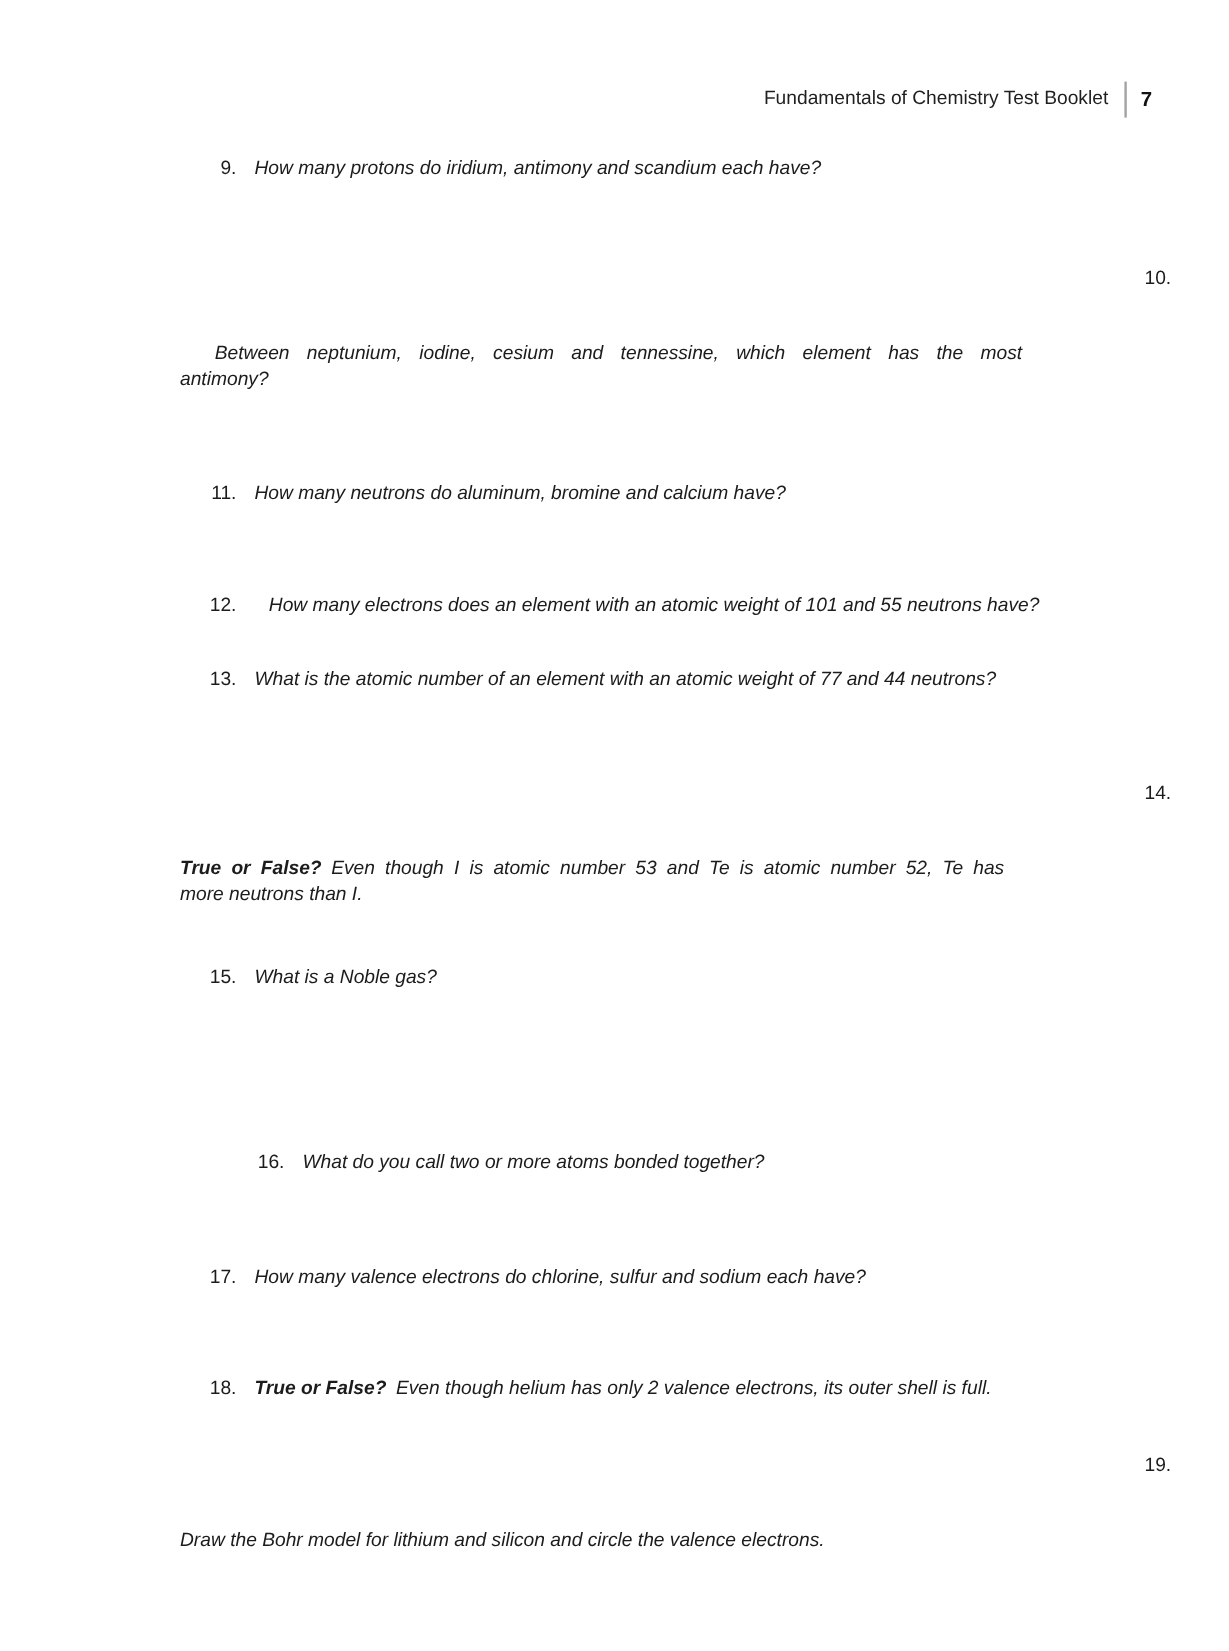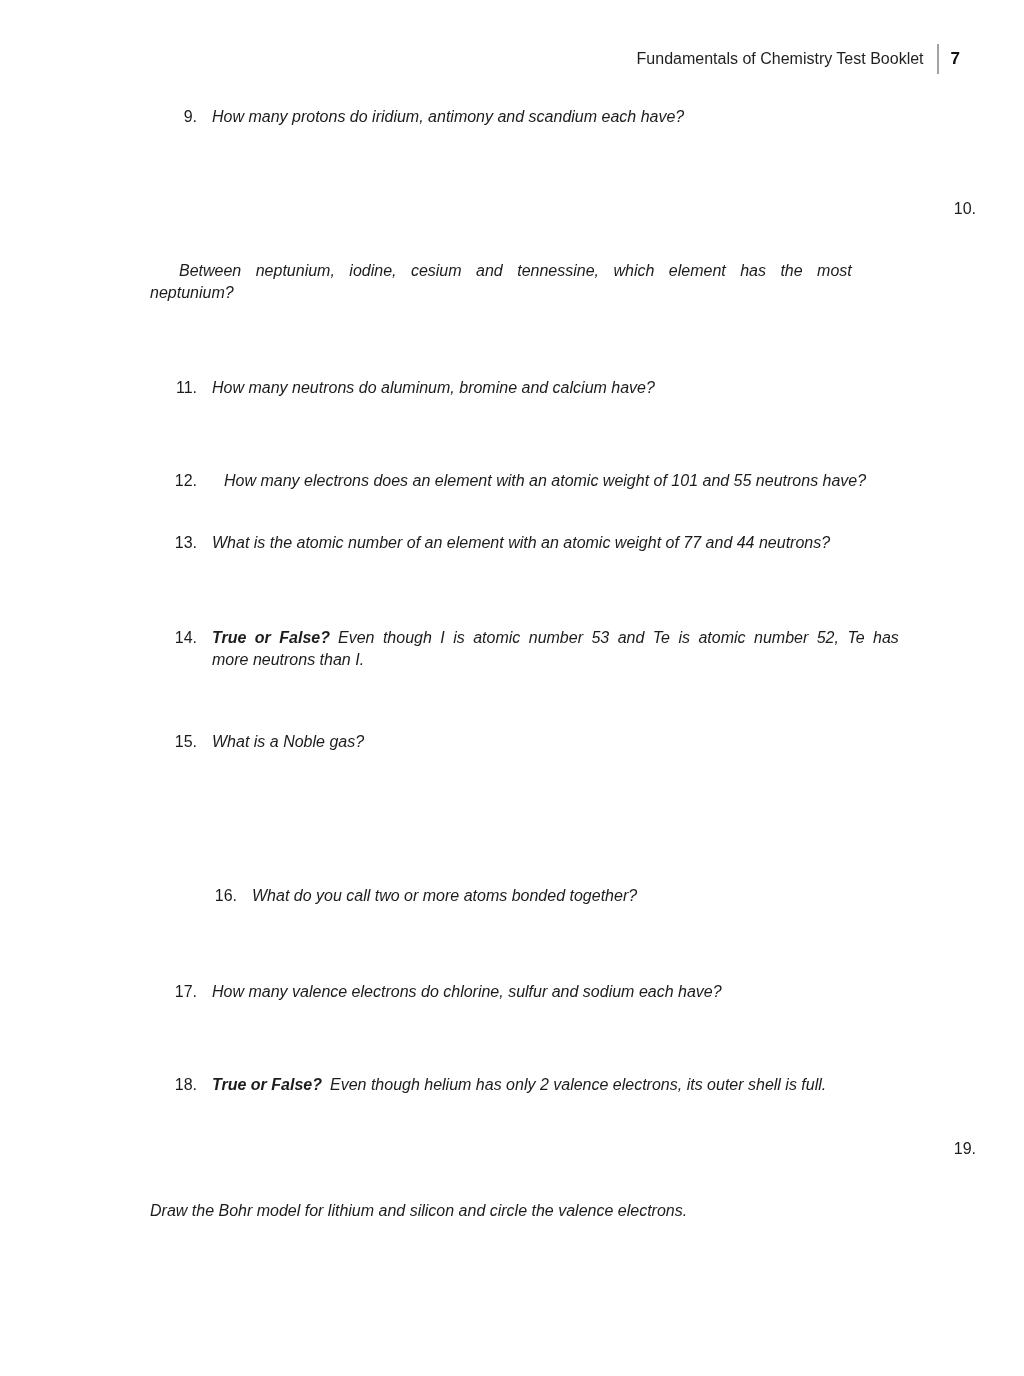--- a/index.html
+++ b/index.html
@@ -8,21 +8,21 @@
     width: 1024px;
     height: 1376px;
     font-family: "Liberation Sans", "DejaVu Sans", sans-serif;
     color: #1c1c1c;
     overflow: hidden;
   }
   .page {
     width: 1024px;
     height: 1376px;
     background: #ffffff;
-    padding-top: 44px;
+    padding-top: 68px;
     position: relative;
   }
   
   .header {
     display: flex;
     justify-content: flex-end;
     align-items: center;
     padding-right: 64px;
     margin-bottom: 32px;
     line-height: 22px;
@@ -67,21 +67,21 @@
   .prefix-gap { margin-right: 8px; }
   
   .spread-wide { word-spacing: 10px; margin-left: 29px; }
   .spread-slight { word-spacing: 4px; }
   
   .item-9  { margin-bottom: 70px; }
   .item-10 { margin-bottom: 73px; flex-direction: column; }
   .item-11 { margin-bottom: 71px; }
   .item-12 { margin-bottom: 40px; gap: 12px; }
   .item-13 { margin-bottom: 73px; }
-  .item-14 { margin-bottom: 60px; }
+  .item-14 { margin-bottom: 47px; flex-direction: column; }
   .item-15 { margin-bottom: 132px; }
   .item-16 { margin-bottom: 74px; margin-left: 40px; }
   .item-17 { margin-bottom: 71px; }
   .item-18 { margin-bottom: 42px; }
   .item-19 { margin-bottom: 0; flex-direction: column; }
 </style>
 </head>
 <body>
 
 <div class="page">
@@ -98,21 +98,21 @@
       <div class="q-num">9.</div>
       <div class="q-body">
         <div class="q-line">How many protons do iridium, antimony and scandium each have?</div>
       </div>
     </div>
 
     <div class="q-row item-10">
       <div class="q-num">10.</div>
       <div class="q-body">
         <div class="q-line spread-wide">Between neptunium, iodine, cesium and tennessine, which element has the most</div>
-        <div class="q-line">neptunium?</div>
+        <div class="q-line">antimony?</div>
       </div>
     </div>
 
     <div class="q-row item-11">
       <div class="q-num">11.</div>
       <div class="q-body">
         <div class="q-line">How many neutrons do aluminum, bromine and calcium have?</div>
       </div>
     </div>
 

